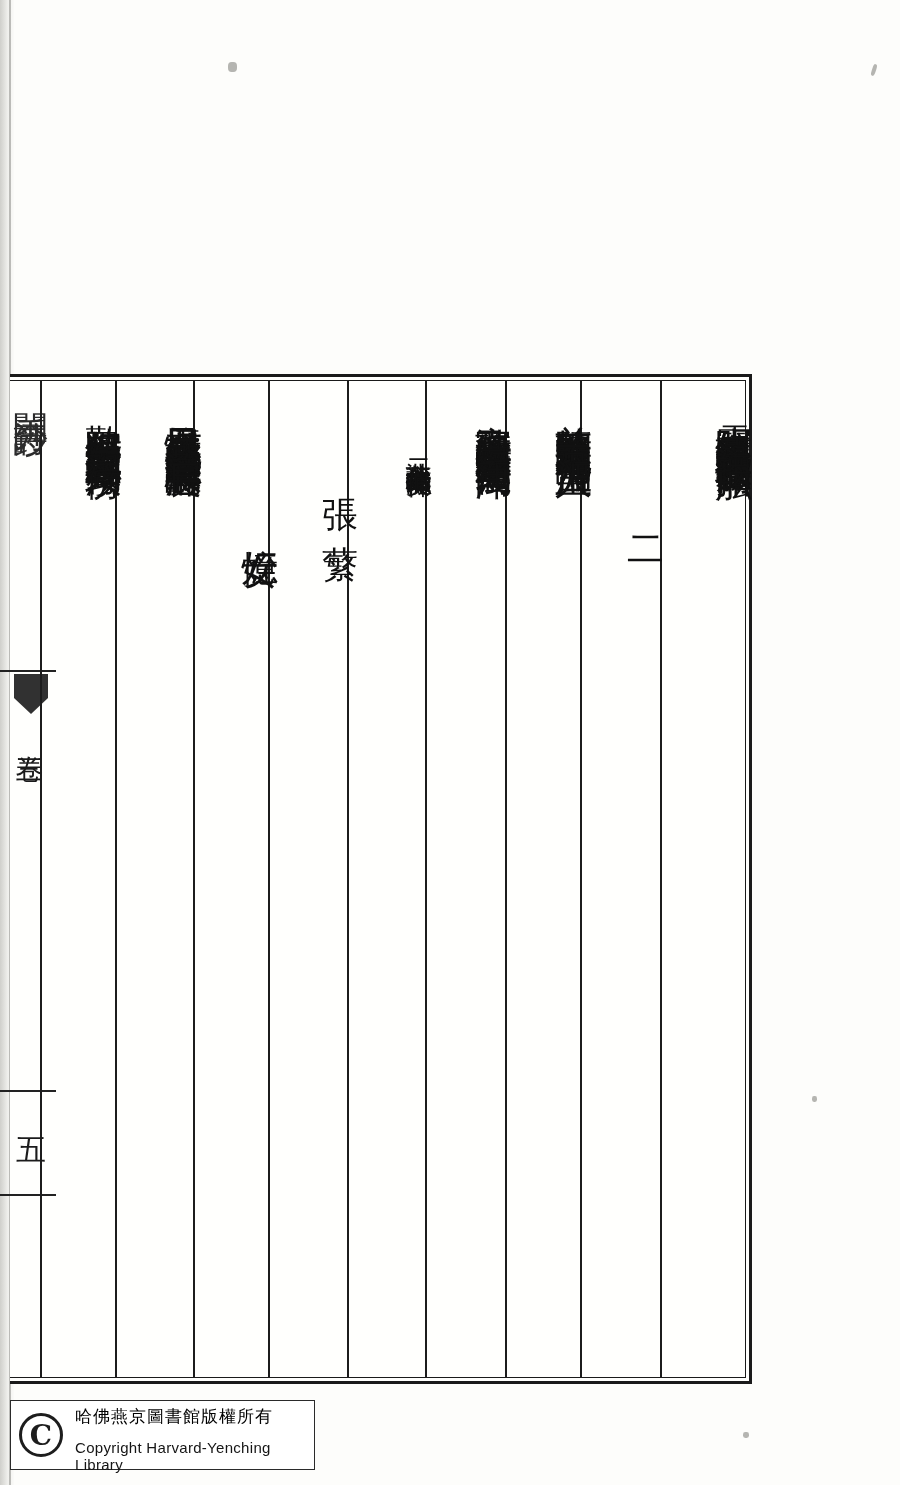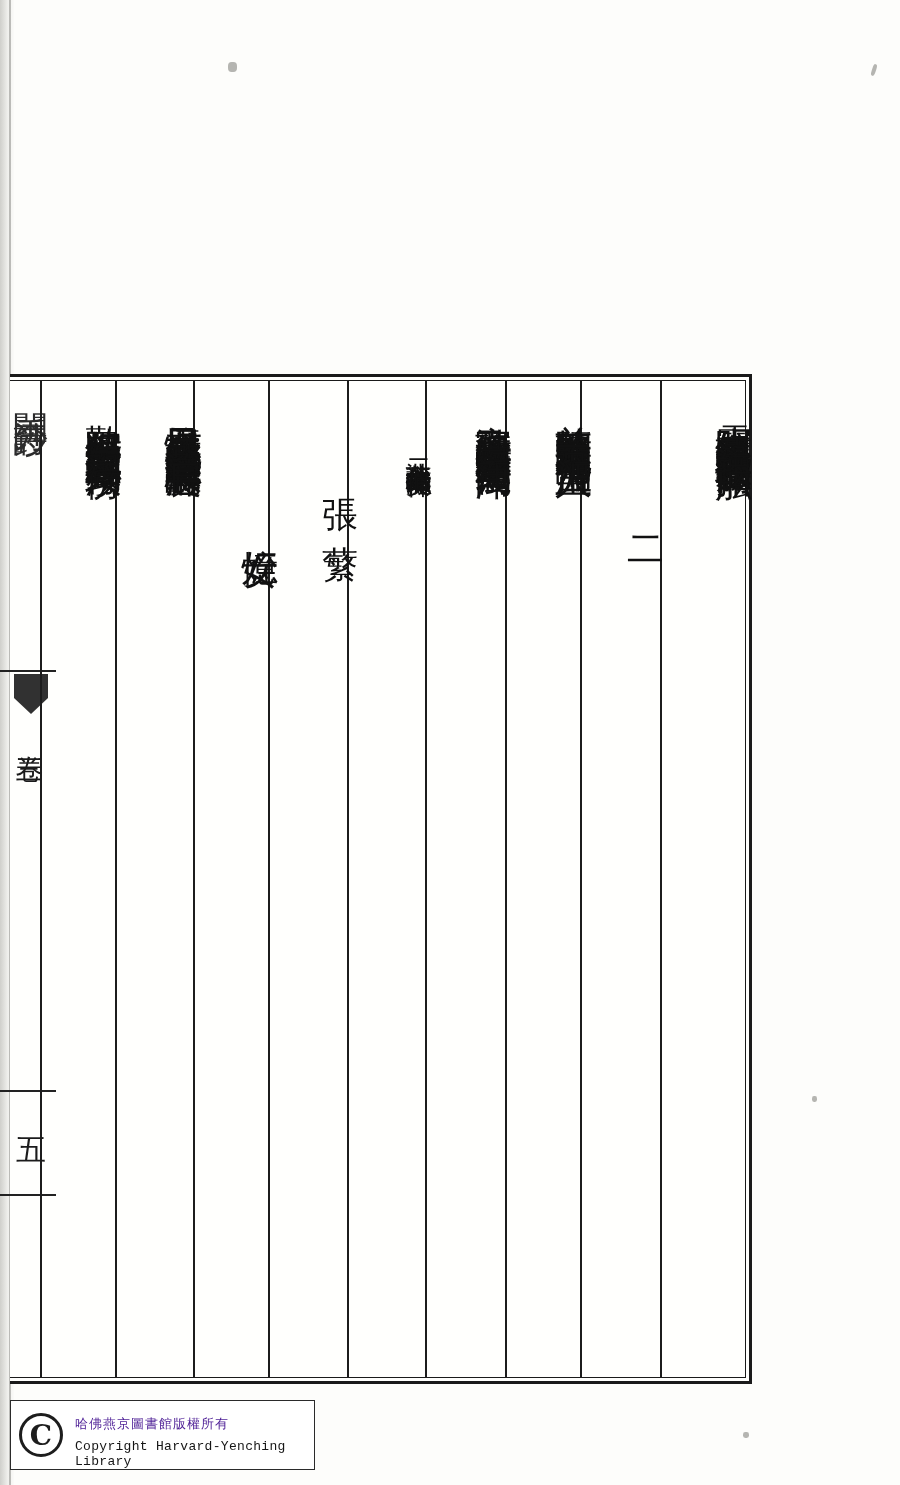--- a/index.html
+++ b/index.html
@@ -180,32 +180,32 @@
     justify-content: center;
     font-family: "DejaVu Serif", serif;
     font-size: 28px;
     font-weight: bold;
     color: #1d1d1d;
     box-sizing: border-box;
   }
   .stamp-cn {
     position: absolute;
     left: 64px;
-    top: 14px;
-    font-family: "DejaVu Serif", serif;
-    font-size: 13px;
+    top: 4px;
+    font-family: "DejaVu Serif", serif;
+    font-size: 17px;
     letter-spacing: 1px;
-    color: #4c1d95;
+    color: #000000;
   }
   .stamp-en {
     position: absolute;
     left: 64px;
     top: 38px;
-    font-family: Liberation Mono, monospace;
-    font-size: 13px;
+    font-family: Liberation Sans, sans-serif;
+    font-size: 15px;
     letter-spacing: .3px;
     color: #151515;
   }
 
   
   .smudge {
     position: absolute;
     background: #6d6d68;
     opacity: .5;
     border-radius: 40%;

